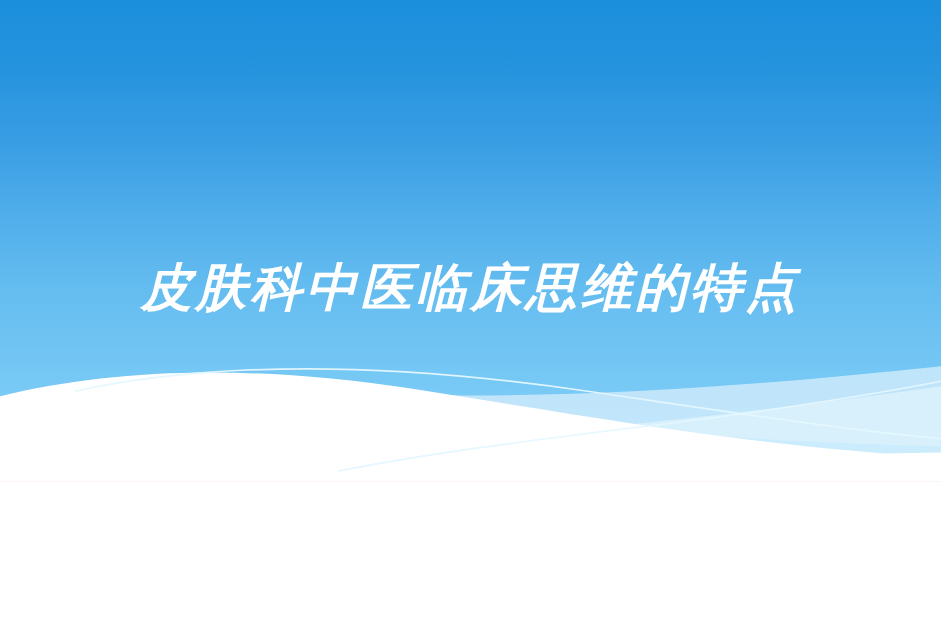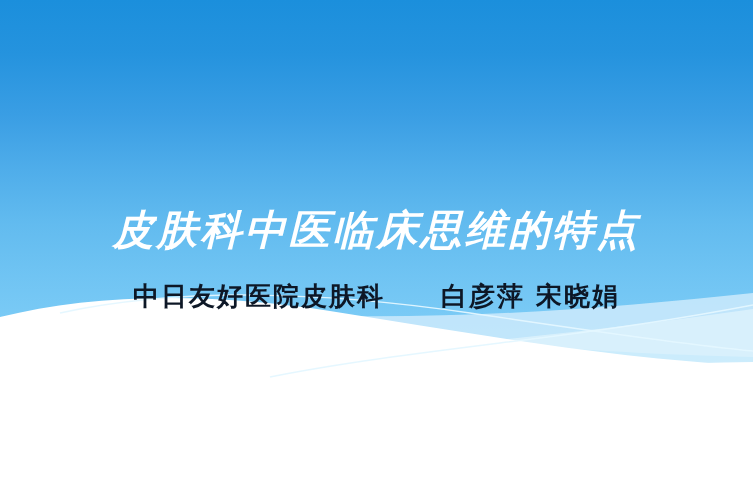--- a/index.html
+++ b/index.html
@@ -103,16 +103,15 @@
 
     <path fill="none" stroke="#e4f7ff" stroke-opacity="0.95" stroke-width="1.4" d="M 60,48 C 180,22 320,26 470,48 C 580,64 670,78 753,86"></path>
 
     <path fill="none" stroke="#e4f7ff" stroke-opacity="0.95" stroke-width="1.4" d="M 753,40 C 680,54 600,66 500,78 C 420,88 340,98 270,112"></path>
 
     <path fill="#ffffff" d="M 430,120 C 540,104 650,98 753,97 L 753,120 Z"></path>
   </svg>
 
   <div class="text-block">
     <div class="slide-title">皮肤科中医临床思维的特点</div>
-    <div class="slide-subtitle">中日友好医院皮肤科　　白彦萍 宋晓娟</div>
   </div>
 
 </div>
 
 </body></html>

